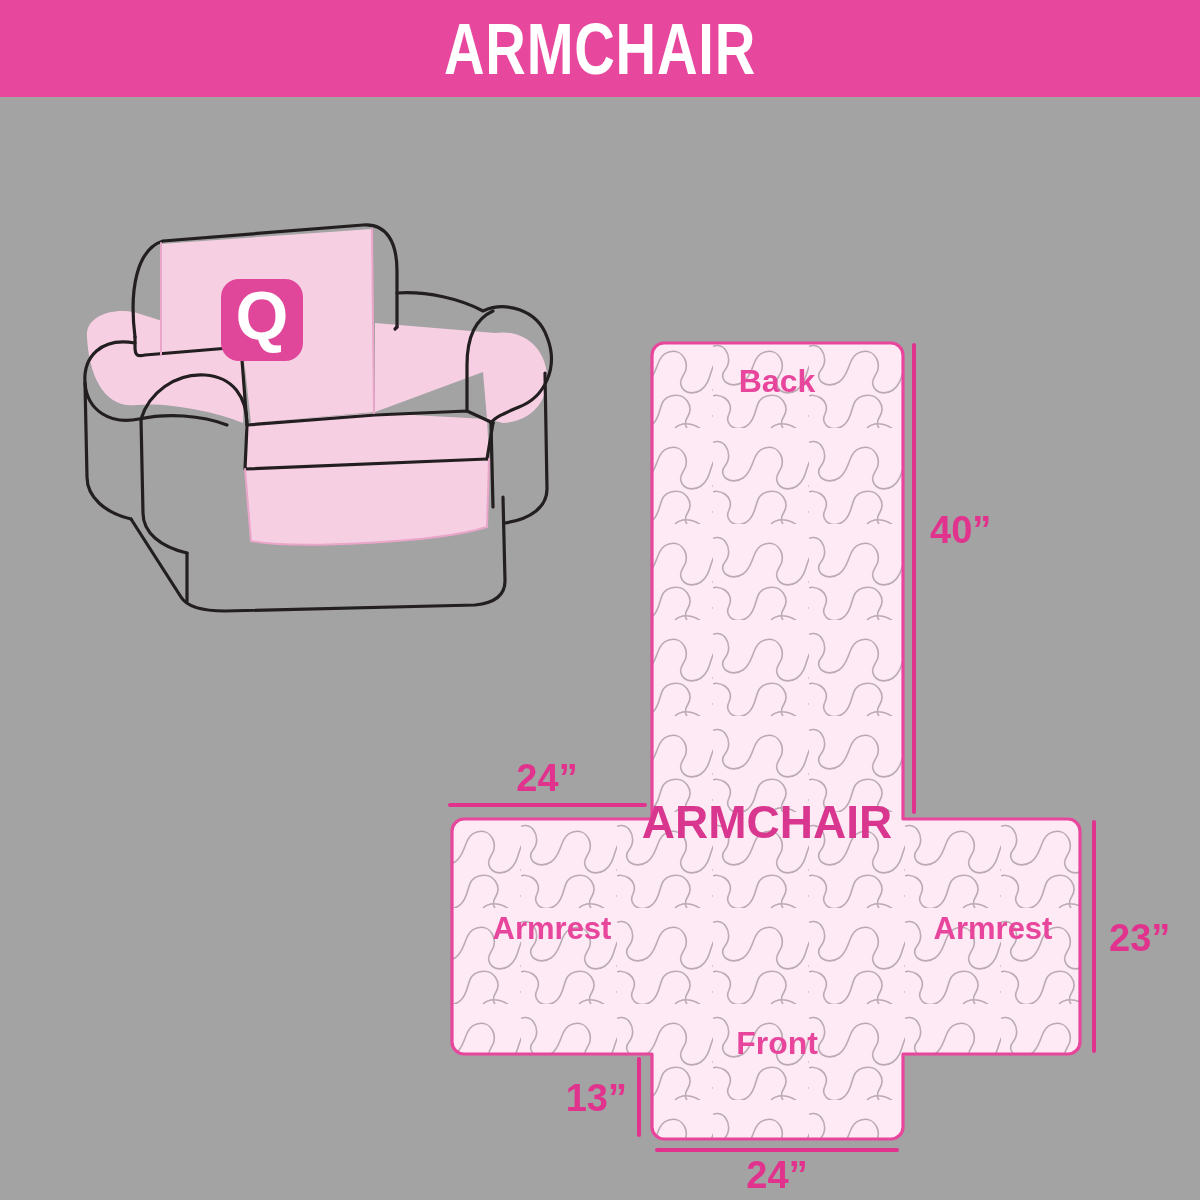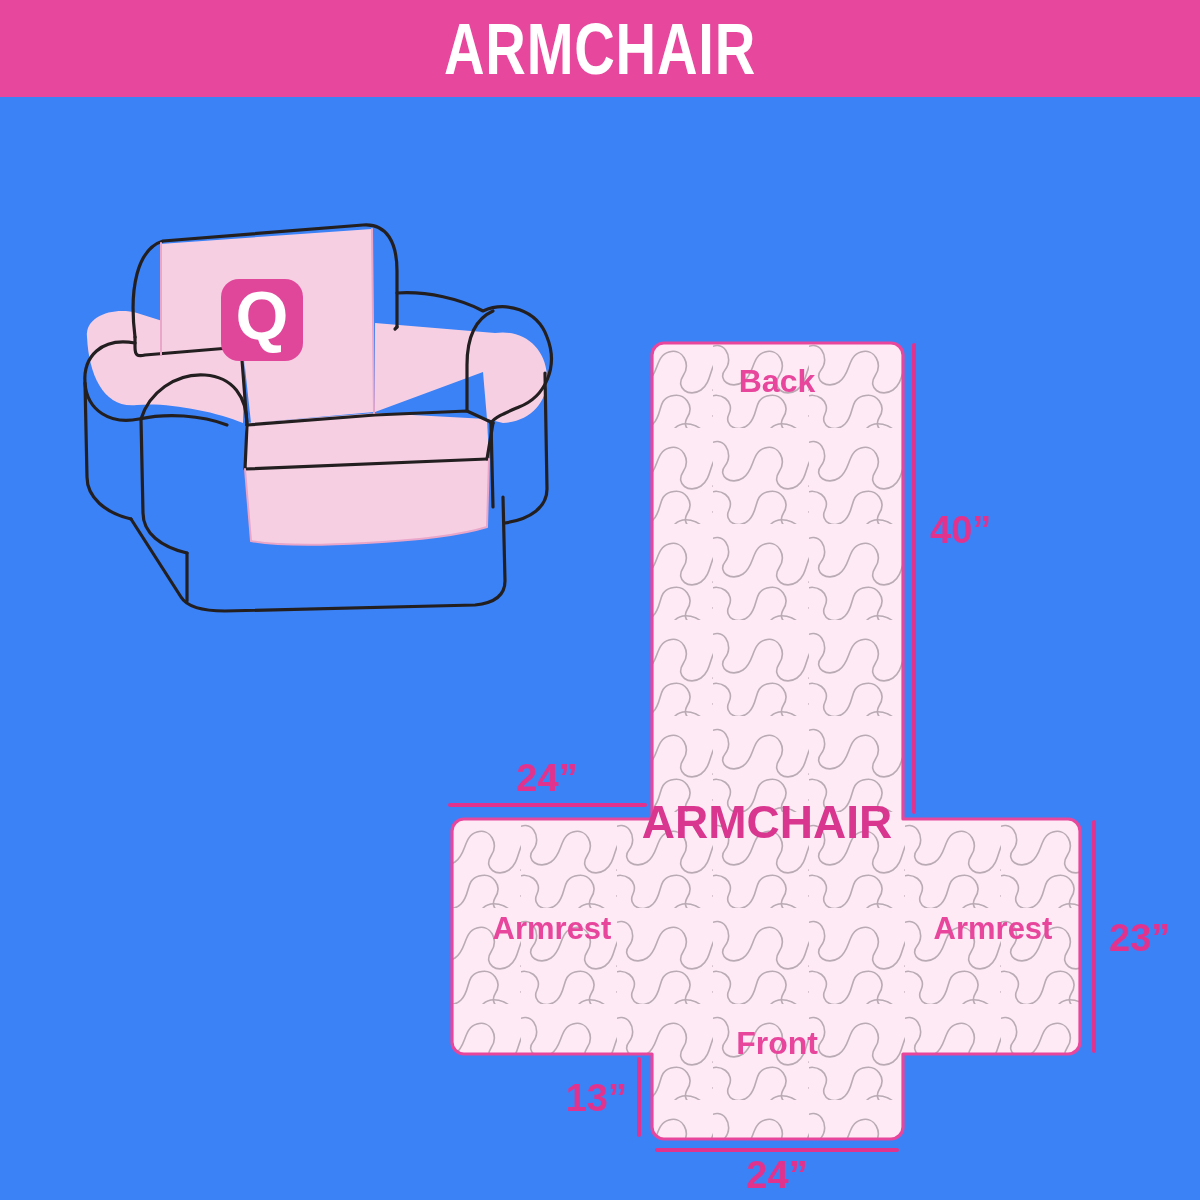--- a/index.html
+++ b/index.html
@@ -11,21 +11,21 @@
     height: 1200px;
     background: #ffffff;
     font-family: "Liberation Sans", sans-serif;
     overflow: hidden;
     position: relative;
   }
   #page {
     position: relative;
     width: 1200px;
     height: 1200px;
-    background: #3b82f6;
+    background: #a3a3a3;
   }
 
   
   .banner {
     position: absolute;
     left: 0;
     top: 0;
     width: 1200px;
     height: 97px;
     background: #e7489e;

